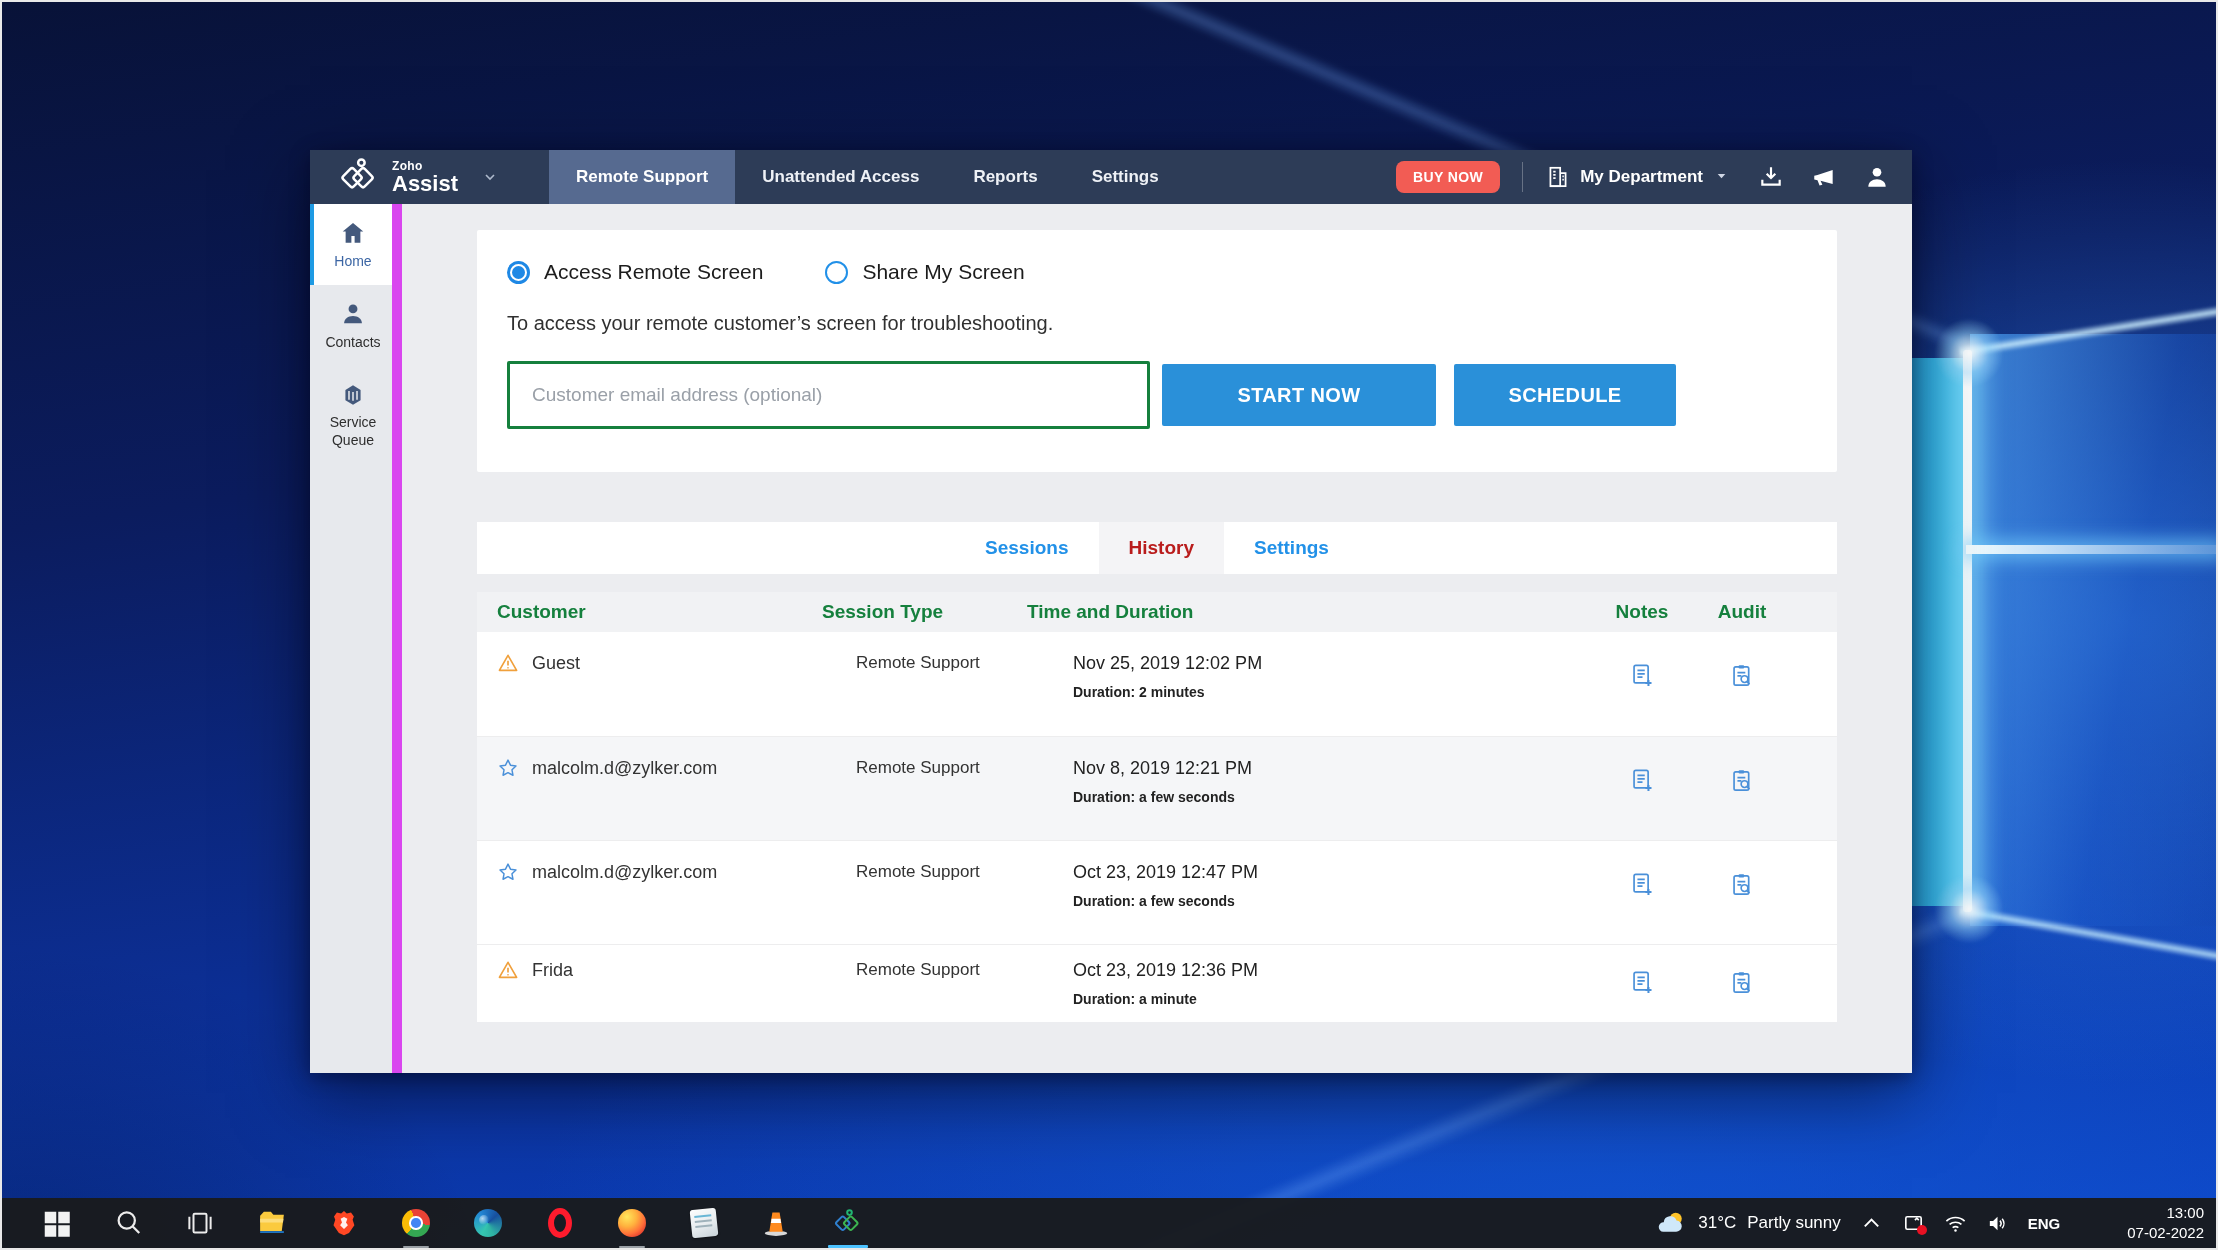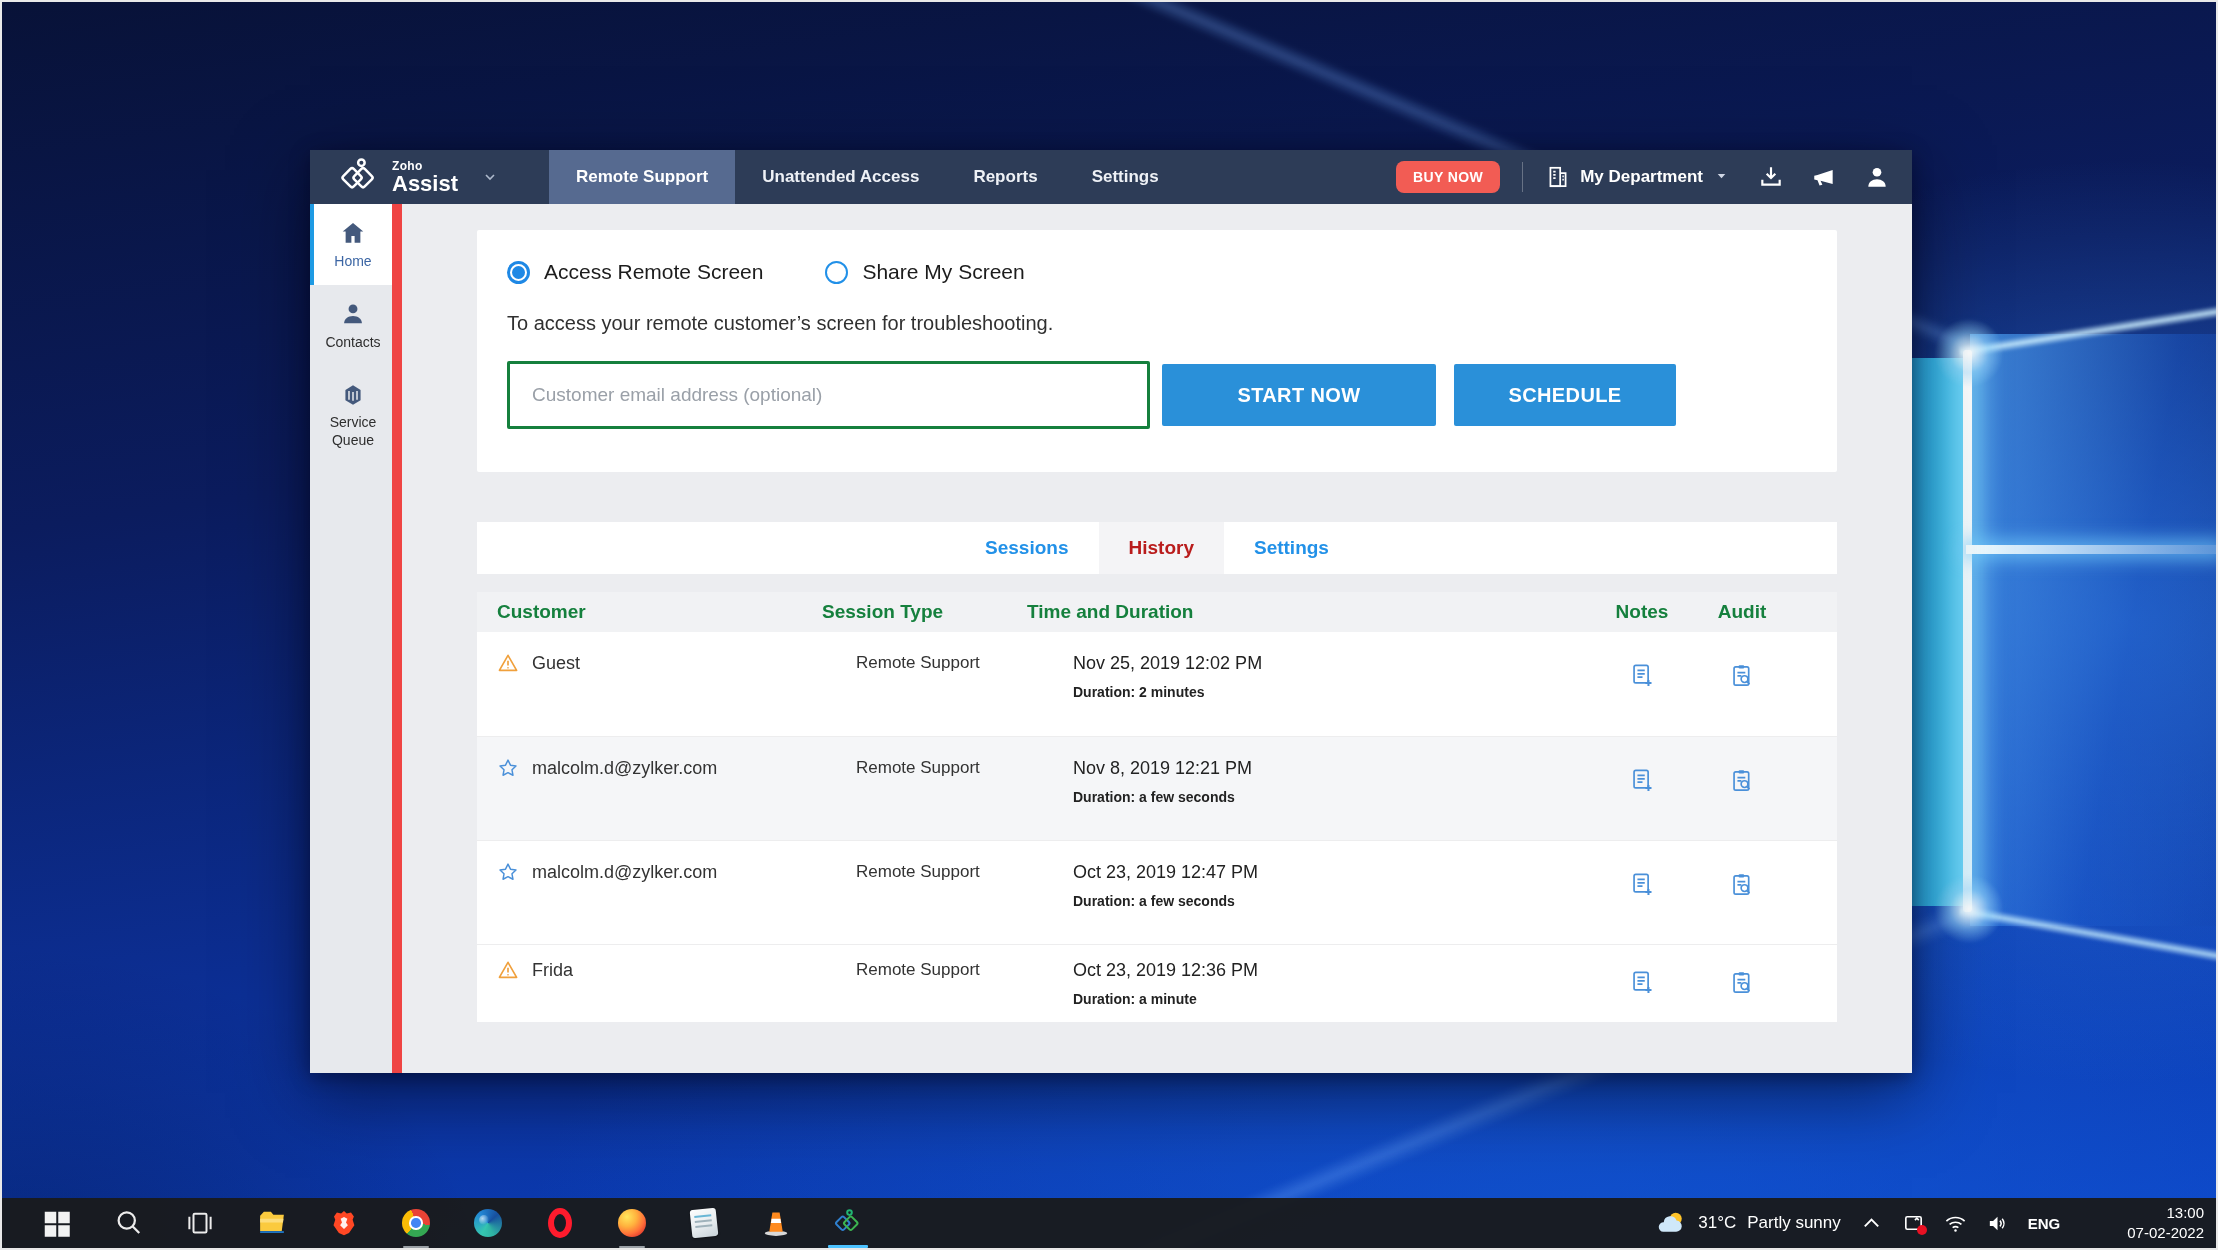--- a/index.html
+++ b/index.html
@@ -47,21 +47,21 @@
   .buy-now { background:#f25c54; color:#fff; border:none; border-radius:8px; font-size:14px; font-weight:700;
     letter-spacing:.4px; padding:8px 17px; font-family:inherit; }
   .nav-divider { width:1px; height:30px; background:rgba(255,255,255,.28); margin:0 22px; }
   .dept { display:flex; align-items:center; gap:9px; font-size:17px; font-weight:600; }
   .dept .caret { margin-left:3px; color:#cfd6e4; }
   .nav-ico { width:26px; height:26px; display:flex; align-items:center; justify-content:center; }
   .nav-icons { display:flex; align-items:center; gap:27px; margin-left:30px; }
 
   
   .app-body { flex:1; display:flex; min-height:0; }
-  .sidebar { width:92px; flex:0 0 92px; background:#e7e9ed; border-right:10px solid #ef4444; display:flex; flex-direction:column; }
+  .sidebar { width:92px; flex:0 0 92px; background:#e7e9ed; border-right:10px solid #d946ef; display:flex; flex-direction:column; }
   .side-item { display:flex; flex-direction:column; align-items:center; justify-content:center; gap:7px;
     padding:16px 2px 14px; font-size:14px; color:#2e2e2e; text-align:center; border-left:4px solid transparent; }
   .side-item.active { background:#fff; border-left:4px solid #1e9ae3; color:#3c66a4; }
   .side-item .s-ico { width:26px; height:26px; }
   .side-item .s-label { line-height:1.25; width:76px; }
 
   .main { flex:1; background:#ecedf0; position:relative; overflow:hidden; }
 
   
   .card1 { margin:26px 0 0 75px; width:1360px; height:242px; background:#fff; border-radius:2px; padding:30px 30px 0 30px; }

